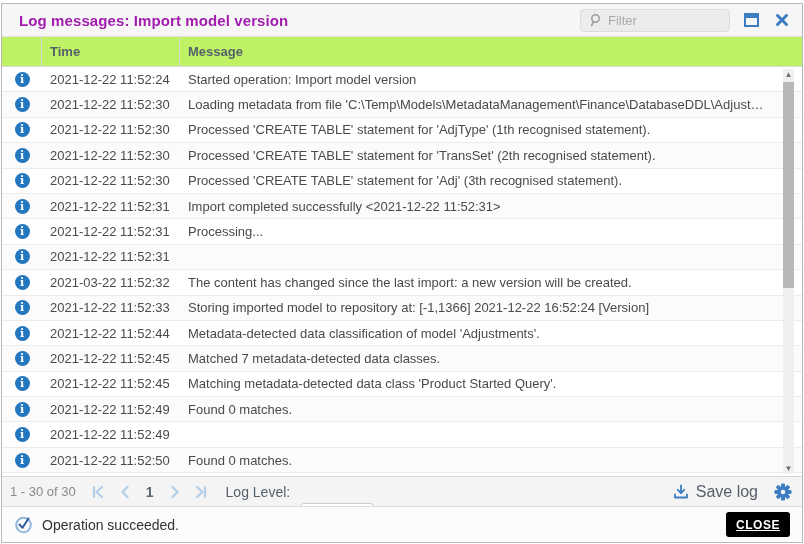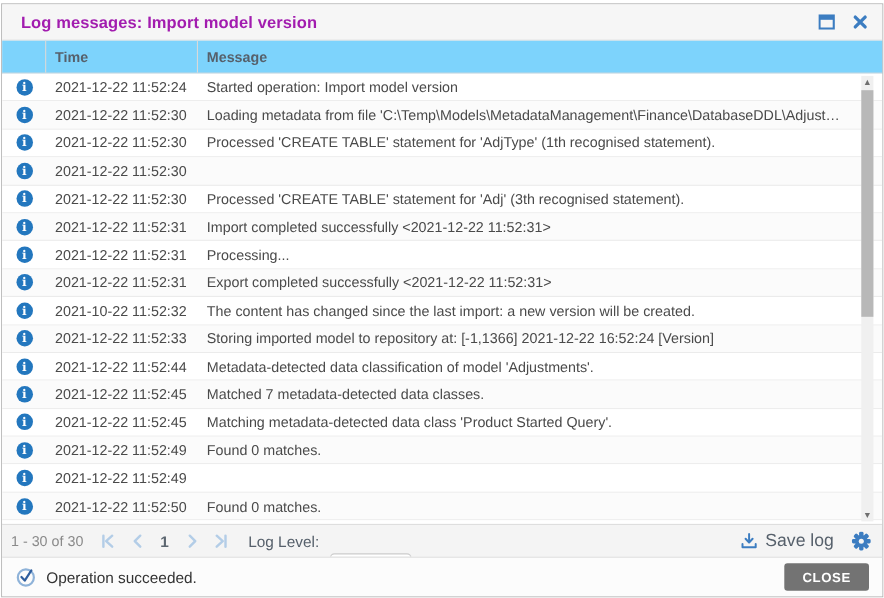--- a/index.html
+++ b/index.html
@@ -16,21 +16,21 @@
   .title { color: #a21caf; font-weight: bold; font-size: 15px; letter-spacing: .1px; }
   .titlebar-right { margin-left: auto; display: flex; align-items: center; gap: 13px; }
   .filter-box { width: 150px; height: 23px; background: #ececec; border: 1px solid #dcdcdc;
                 border-radius: 4px; display: flex; align-items: center; padding: 0 7px; gap: 6px; }
   .filter-box input { border: none; outline: none; background: transparent; width: 100%;
                       font-size: 13px; color: #555; font-family: inherit; }
   .filter-box input::placeholder { color: #a9a9a9; }
   .win-icon { width: 17px; height: 17px; display: flex; align-items: center; justify-content: center; cursor: pointer; }
 
   
-  .grid-header { height: 30px; background: #7dd3fc; border-bottom: 1px solid #d9d9d9;
+  .grid-header { height: 30px; background: #bef264; border-bottom: 1px solid #d9d9d9;
                  display: flex; align-items: center; flex: none; font-size: 13px;
                  font-weight: bold; color: #56606b; text-align: center; }
   .col-icon { width: 40px; flex: none; height: 100%; border-right: 1px solid #d9d9d9; }
   .col-time { width: 138px; flex: none; padding-left: 8px; height: 100%;
               border-right: 1px solid #d9d9d9; display: flex; align-items: center; }
   .col-msg  { flex: 1; padding-left: 8px; display: flex; align-items: center; }
 
   
   .grid-body { position: relative; flex: 1; overflow: hidden; background: #fff; }
   .rows { position: absolute; inset: 0 0 auto 0; }
@@ -68,33 +68,42 @@
   .select .sel-value { color: #8a8a8a; font-size: 13px; }
   .footer-right { margin-left: auto; display: flex; align-items: center; gap: 8px; }
   .save-log { display: flex; align-items: center; gap: 7px; cursor: pointer; }
   .save-log span { color: #56606b; font-size: 16px; }
   .gear-btn { margin-left: 8px; cursor: pointer; display: flex; }
 
   
   .statusbar { height: 36px; background: #fcfcfc; border-top: 1px solid #ddd; flex: none;
                display: flex; align-items: center; padding: 0 12px; justify-content: flex-end; }
   .status-msg { display: flex; align-items: center; gap: 9px; color: #333; font-size: 14px; }
-  .close-btn { margin-left: auto; width: 77px; height: 25px; background: #737373; color: #fff;
+  .close-btn { margin-left: auto; width: 64px; height: 25px; background: #000000; color: #fff;
                border: none; border-radius: 3px; font-family: inherit; font-size: 12px;
-               font-weight: bold; letter-spacing: .5px; cursor: pointer; }
+               font-weight: bold; letter-spacing: .5px; cursor: pointer; text-decoration: underline; }
 </style>
 </head>
 <body>
 
 <div class="screen">
   <div class="dialog">
 
     <div class="titlebar">
       <span class="title">Log messages: Import model version</span>
       <div class="titlebar-right">
+        <div class="filter-box">
+          <span style="display:flex;">
+            <svg width="14" height="14" viewBox="0 0 14 14">
+                <circle cx="7.5" cy="5.5" r="3.7" fill="none" stroke="#9a9a9a" stroke-width="1.5"></circle>
+                <line x1="5.2" y1="8.8" x2="3.6" y2="12.6" stroke="#9a9a9a" stroke-width="1.5" stroke-linecap="round"></line>
+              </svg>
+          </span>
+          <input type="text" placeholder="Filter" style="">
+        </div>
         <div class="win-icon">
           <svg width="15" height="14" viewBox="0 0 15 14">
               <rect x="1" y="1" width="13" height="12" fill="none" stroke="#3c7dc1" stroke-width="2"></rect>
               <rect x="1" y="1" width="13" height="4" fill="#3c7dc1"></rect>
             </svg>
         </div>
         <div class="win-icon">
           <svg width="14" height="14" viewBox="0 0 14 14">
               <path d="M2.5 2.5 L11.5 11.5 M11.5 2.5 L2.5 11.5" stroke="#3c7dc1" stroke-width="3" stroke-linecap="round"></path>
             </svg>
@@ -132,20 +141,21 @@
     </div>
     <div class="cell-time">2021-12-22 11:52:30</div>
     <div class="cell-msg">Processed 'CREATE TABLE' statement for 'AdjType' (1th recognised statement).</div>
   </div>
 
   <div class="log-row">
     <div class="cell-icon">
       <span class="info-badge">i</span>
     </div>
     <div class="cell-time">2021-12-22 11:52:30</div>
+    <div class="cell-msg">Processed 'CREATE TABLE' statement for 'TransSet' (2th recognised statement).</div>
   </div>
 
   <div class="log-row">
     <div class="cell-icon">
       <span class="info-badge">i</span>
     </div>
     <div class="cell-time">2021-12-22 11:52:30</div>
     <div class="cell-msg">Processed 'CREATE TABLE' statement for 'Adj' (3th recognised statement).</div>
   </div>
 
@@ -163,28 +173,27 @@
     </div>
     <div class="cell-time">2021-12-22 11:52:31</div>
     <div class="cell-msg">Processing...</div>
   </div>
 
   <div class="log-row">
     <div class="cell-icon">
       <span class="info-badge">i</span>
     </div>
     <div class="cell-time">2021-12-22 11:52:31</div>
-    <div class="cell-msg">Export completed successfully &lt;2021-12-22 11:52:31&gt;</div>
-  </div>
-
-  <div class="log-row">
-    <div class="cell-icon">
-      <span class="info-badge">i</span>
-    </div>
-    <div class="cell-time">2021-10-22 11:52:32</div>
+  </div>
+
+  <div class="log-row">
+    <div class="cell-icon">
+      <span class="info-badge">i</span>
+    </div>
+    <div class="cell-time">2021-03-22 11:52:32</div>
     <div class="cell-msg">The content has changed since the last import: a new version will be created.</div>
   </div>
 
   <div class="log-row">
     <div class="cell-icon">
       <span class="info-badge">i</span>
     </div>
     <div class="cell-time">2021-12-22 11:52:33</div>
     <div class="cell-msg">Storing imported model to repository at: [-1,1366] 2021-12-22 16:52:24 [Version]</div>
   </div>

